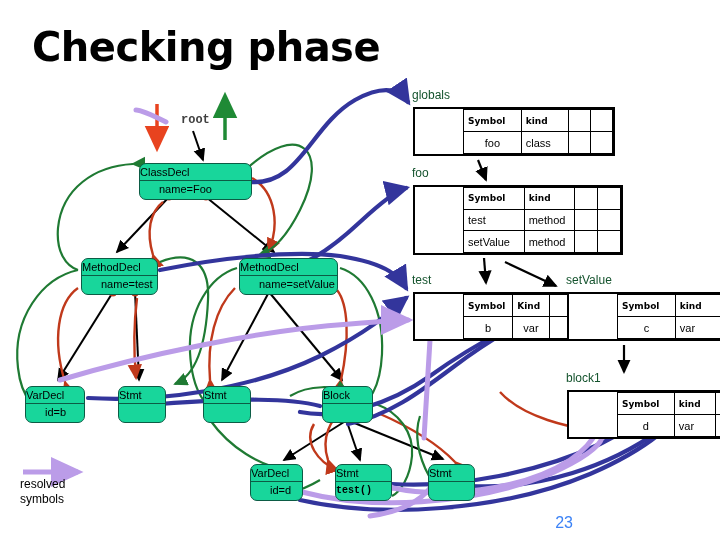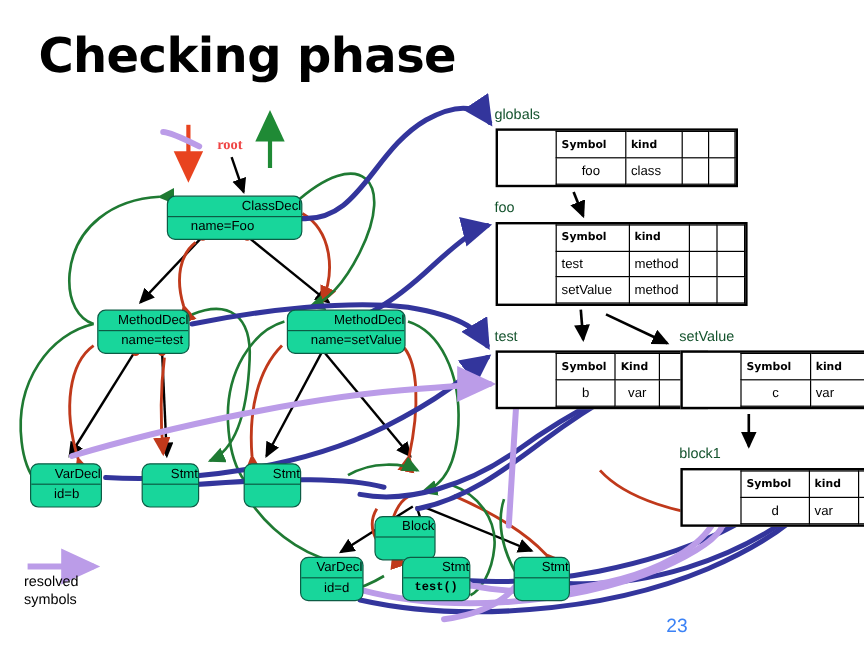--- a/index.html
+++ b/index.html
@@ -29,32 +29,32 @@
     border:1px solid #0c5c45;
     border-radius:7px;
     box-sizing:border-box;
     color:#000;
     font-size:11px;
     z-index:5;
     overflow:hidden;
   }
   .node .n-top{
     height:16px;line-height:16px;
-    text-align:right;
+    text-align:left;
     border-bottom:1px solid #0c5c45;
     white-space:nowrap;
     font-size:11px;
   }
   .node .n-bot{
     height:17px;line-height:17px;
     padding-left:19px;
     white-space:nowrap;
     font-size:11px;
   }
-  .mono .n-bot{font-family:"Liberation Mono", monospace;font-weight:bold;font-size:10px;text-align:center;padding-left:0;}
+  .mono .n-bot{font-family:"Liberation Mono", monospace;font-weight:bold;font-size:10px;text-align:left;padding-left:0;}
 
   
   .stable{
     position:absolute;
     border:2px solid #000;
     border-collapse:collapse;
     background:#fff;
     z-index:6;
     padding-left:48px;
   }
@@ -76,22 +76,22 @@
 
   .tlabel{
     position:absolute;
     font-size:12px;color:#14532d;
     white-space:nowrap;
     z-index:6;
   }
 
   .root-label{
     position:absolute;
-    font-family:Liberation Serif, serif;
-    font-weight:bold;font-size:12px;color:#ef4444;
+    font-family:Liberation Mono, monospace;
+    font-weight:bold;font-size:12px;color:#404040;
     z-index:7;
   }
 
   .legend-text{
     position:absolute;
     font-size:12px;color:#000;
     line-height:15px;
     z-index:7;
   }
 
@@ -246,21 +246,21 @@
   <div class="node" style="left:118px;top:386px;width:48px;height:37px;">
     <div class="n-top">Stmt</div>
     <div class="n-bot"></div>
   </div>
 
   <div class="node" style="left:203px;top:386px;width:48px;height:37px;">
     <div class="n-top">Stmt</div>
     <div class="n-bot"></div>
   </div>
 
-  <div class="node" style="left:312px;top:386px;width:51px;height:37px;margin-top:44px;">
+  <div class="node" style="left:322px;top:386px;width:51px;height:37px;">
     <div class="n-top">Block</div>
     <div class="n-bot"></div>
   </div>
 
   <div class="node" style="left:250px;top:464px;width:53px;height:37px;">
     <div class="n-top">VarDecl</div>
     <div class="n-bot">id=d</div>
   </div>
 
   <div class="node mono" style="left:335px;top:464px;width:57px;height:37px;">

